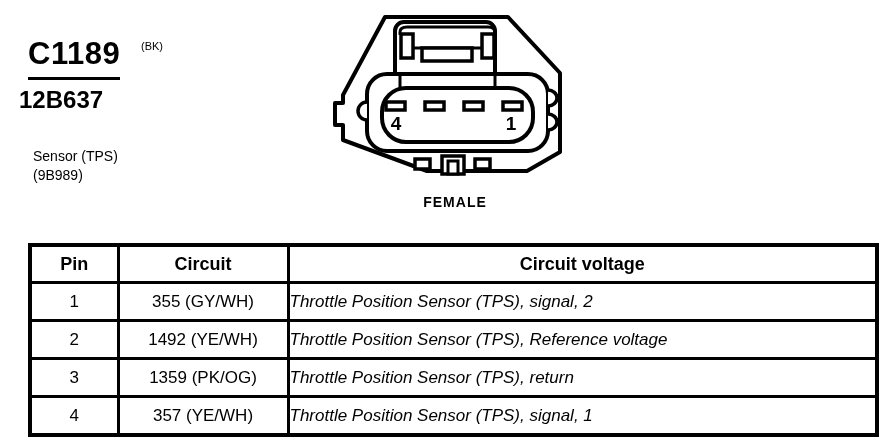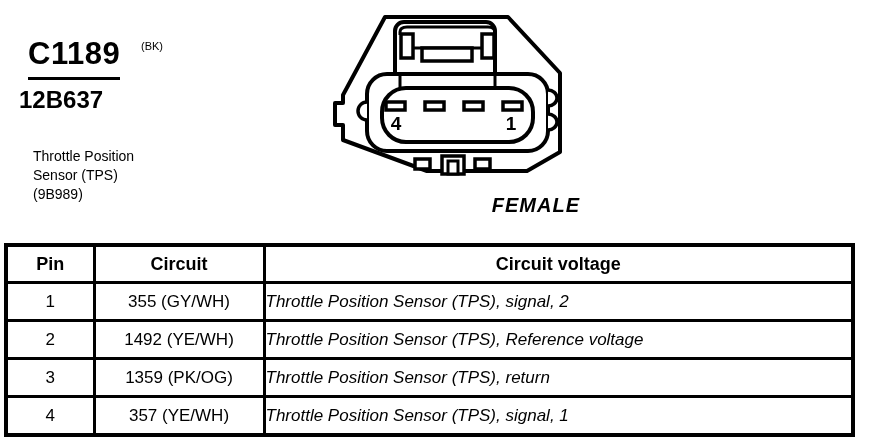--- a/index.html
+++ b/index.html
@@ -55,30 +55,29 @@
     left: 330px;
     top: 6px;
     width: 250px;
     height: 192px;
   }
   #female-label {
     position: absolute;
     left: 330px;
     top: 194px;
     width: 250px;
-    text-align: right;
-    font-size: 20px;
+    text-align: center;
+    font-size: 14px;
     font-weight: bold;
     letter-spacing: 1px;
-    font-style: italic;
   }
   
   #pinout-table {
     position: absolute;
-    left: 4px;
+    left: 28px;
     top: 243px;
     width: 851px;
     border-collapse: collapse;
     table-layout: fixed;
   }
   #pinout-table th, #pinout-table td {
     border: 3px solid #000;
     font-size: 17px;
     padding: 0;
   }
@@ -97,21 +96,20 @@
 </style>
 </head>
 <body>
 
 <div id="page">
 
   <div id="connector-id">C1189</div>
   <div id="color-code">(BK)</div>
   <div id="part-number">12B637</div>
   <div id="component-desc">
-    <div>Throttle Position</div>
     <div>Sensor (TPS)</div>
     <div>(9B989)</div>
   </div>
 
   <svg id="connector-figure" viewBox="0 0 250 192" xmlns="http://www.w3.org/2000/svg">
 
     <path d="M55,11 H178 L230,67 V146 L197,165 H97 L13,134 V119 H5 V97 H13 V89 Z" fill="#ffffff" stroke="#000000" stroke-width="4" stroke-linejoin="round"></path>
 
     <rect x="65" y="16" width="100" height="68" rx="9" fill="#ffffff" stroke="#000000" stroke-width="4"></rect>
     <path d="M70,29 V26 Q70,21 77,21 H158 Q165,21 165,26 V29" fill="none" stroke="#000000" stroke-width="3"></path>

